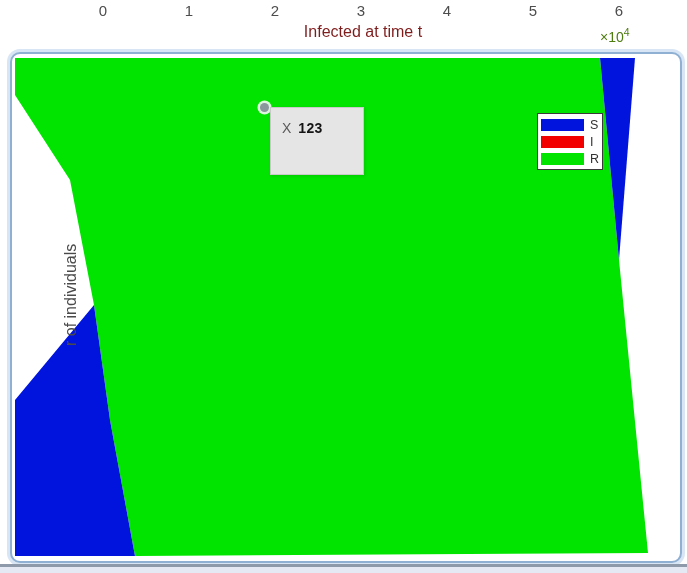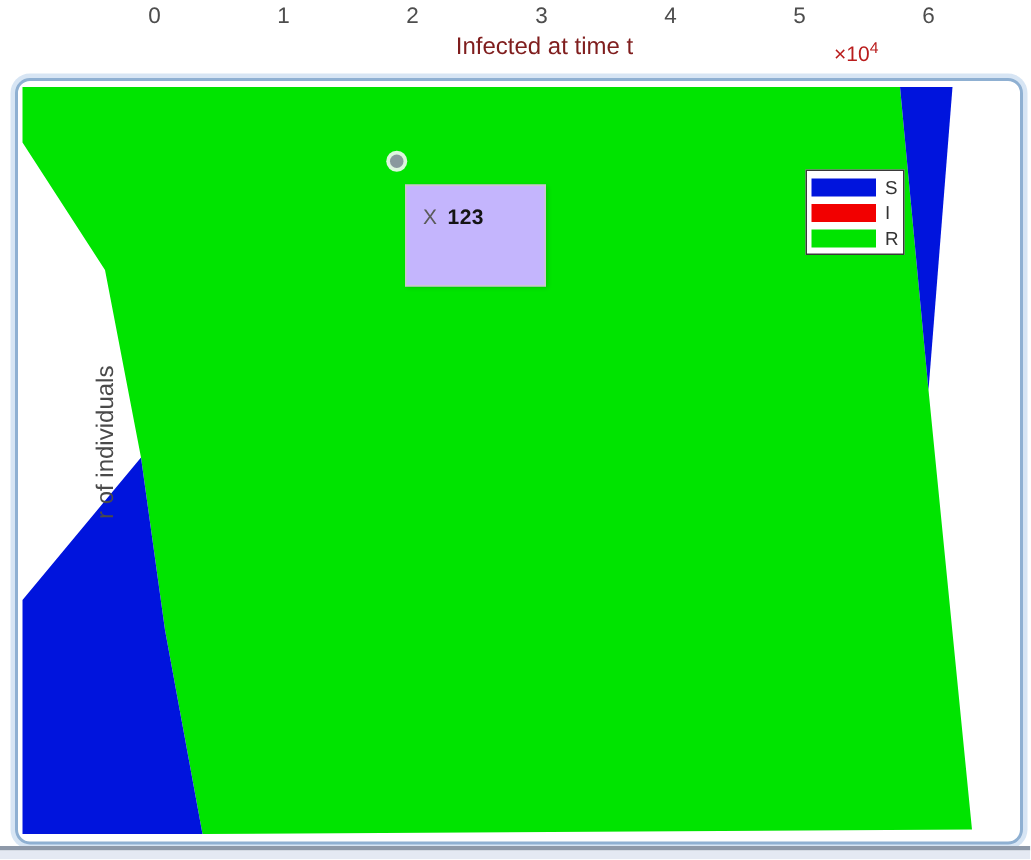--- a/index.html
+++ b/index.html
@@ -11,21 +11,21 @@
   
   .x-tick{
     position:absolute;top:2px;width:24px;text-align:center;
     font-size:15px;color:#4d4d4d;
   }
   .x-axis-label{
     position:absolute;left:288px;top:23px;width:150px;text-align:center;
     font-size:16px;color:#7f1d1d;
   }
   .x-exponent{
-    position:absolute;left:556px;top:26px;font-size:14px;color:#b91c1c;
+    position:absolute;left:600px;top:26px;font-size:14px;color:#4d7c0f;
   }
   .x-exponent sup{font-size:10.5px;}
   
   .panel{
     position:absolute;left:10px;top:52px;width:668px;height:507px;
     background:#fff;border:2px solid #8fb0d2;border-radius:10px;
     box-shadow:0 0 0 3px #d7e5f4;overflow:hidden;
   }
   .plot-svg{position:absolute;left:1px;top:1px;}
   
@@ -33,22 +33,22 @@
     position:absolute;left:50px;top:292px;transform:rotate(-90deg);
     transform-origin:0 0;white-space:nowrap;font-size:16px;color:#4a4a4a;
     line-height:18px;z-index:3;
   }
   
   .datatip-marker{
     position:absolute;left:248px;top:49px;width:9px;height:9px;border-radius:50%;
     background:#8a989e;box-shadow:0 0 0 2.5px rgba(233,246,234,0.95);z-index:4;
   }
   .datatip{
-    position:absolute;left:258px;top:69px;width:81px;height:56px;
-    background:#c4b5fd;border:1px solid #c9c9c9;z-index:5;
+    position:absolute;left:258px;top:53px;width:81px;height:56px;
+    background:#e5e5e5;border:1px solid #c9c9c9;z-index:5;
     padding:10px 0 0 11px;box-sizing:content-box;
     box-shadow:1px 1px 3px rgba(0,0,0,0.12);
   }
   .datatip .row{line-height:21px;font-size:14px;}
   .datatip .lbl{color:#5a5a5a;}
   .datatip .val{color:#141414;font-weight:bold;margin-left:7px;letter-spacing:.3px;}
   
   .legend{
     position:absolute;left:525px;top:59px;width:66px;height:57px;
     background:#fff;border:1px solid #3a3a3a;z-index:5;

